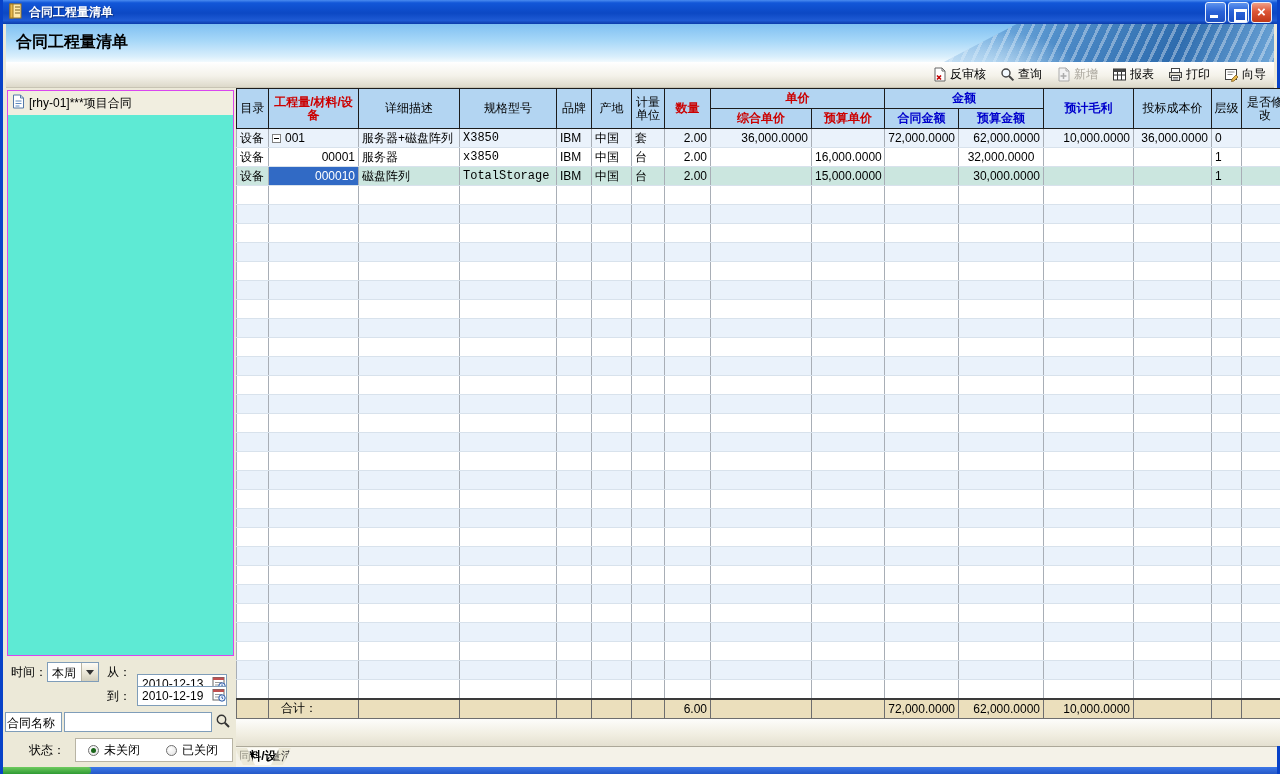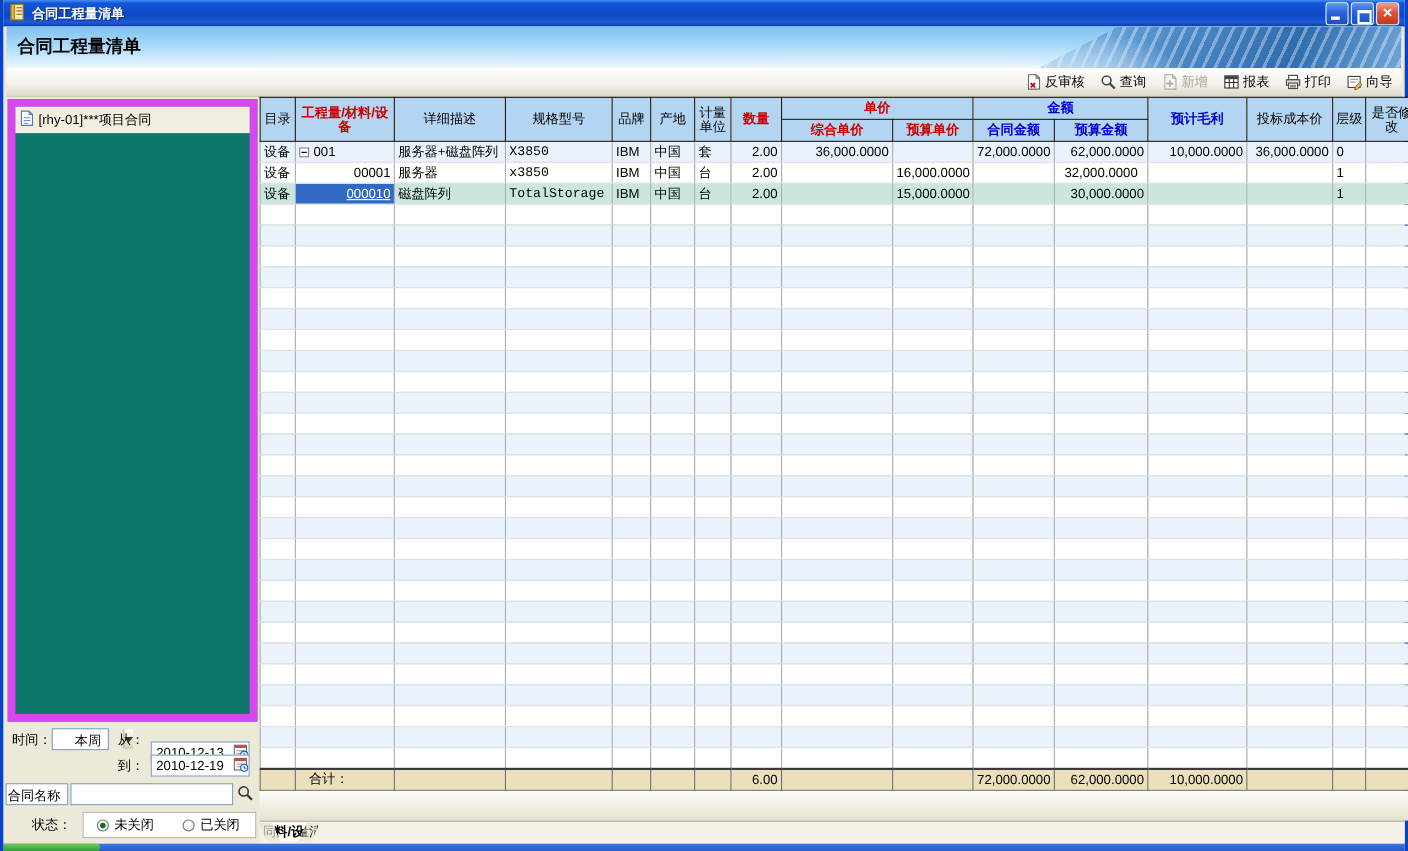--- a/index.html
+++ b/index.html
@@ -54,30 +54,30 @@
     border-bottom:1px solid #C8C4B4;
     display:flex; align-items:center; justify-content:flex-end; gap:14px; padding:0 8px;
   }
   .tbtn { display:flex; align-items:center; gap:3px; color:#000; cursor:default; }
   .tbtn.disabled { color:#A8A49A; }
   .tbtn svg { display:block; }
 
   
   .sidebar-list {
     position:absolute; left:4px; top:90px; width:227px; height:566px;
-    background:#0f766e; border:7px solid #d946ef;
+    background:#5eead4; border:1px solid #d946ef;
   }
   .tree-item { display:flex; align-items:center; gap:4px; padding:3px 4px; background:#F1EEE0; }
   .tree-item .lbl { white-space:nowrap; }
 
   .filters { position:absolute; left:0; top:658px; width:232px; height:110px; }
   .frow { position:absolute; display:flex; align-items:center; }
   .flabel { white-space:nowrap; }
   .combo { display:flex; border:1px solid #7F9DB9; background:#fff; height:20px; align-items:stretch; }
-  .combo .cval { padding:2px 20px; flex:1; white-space:nowrap; }
+  .combo .cval { padding:2px 4px; flex:1; white-space:nowrap; }
   .combo .cbtn {
     width:17px; background:linear-gradient(180deg,#FDFBF5,#E8E4D4 60%,#D2CEBC);
     border-left:1px solid #B8B4A4; display:flex; align-items:center; justify-content:center;
   }
   .arr-down { width:0; height:0; border-left:4px solid transparent; border-right:4px solid transparent; border-top:5px solid #333; }
   .datefield { display:flex; border:1px solid #7F9DB9; background:#fff; height:20px; align-items:center; }
   .datefield .dval { padding:0 4px; flex:1; }
   .txtinput { border:1px solid #7F9DB9; background:#fff; height:20px; padding:0 4px; }
   .statusbox { border:1px solid #B8B4A4; background:#fff; height:24px; display:flex; align-items:center; gap:26px; padding:0 12px; }
   .radio { display:flex; align-items:center; gap:5px; }
@@ -397,21 +397,21 @@
             <td style="text-align: right;">16,000.0000</td>
             <td style="text-align: right;"></td>
             <td style="text-align: center;">32,000.0000</td>
             <td style="text-align: right;"></td>
             <td style="text-align: right;"></td>
             <td style="text-align: left;">1</td>
             <td style="text-align: left;"></td>
           </tr>
           <tr class="selected">
             <td style="text-align: left;">设备</td>
-            <td class="sel-cell" style="text-align: right; text-decoration: underline;">000010</td>
+            <td class="sel-cell" style="text-align: right;">000010</td>
             <td style="text-align: left;">磁盘阵列</td>
             <td class="mono" style="text-align: left;">TotalStorage DS3</td>
             <td style="text-align: left;">IBM</td>
             <td style="text-align: left;">中国</td>
             <td style="text-align: left;">台</td>
             <td style="text-align: right;">2.00</td>
             <td style="text-align: right;"></td>
             <td style="text-align: right;">15,000.0000</td>
             <td style="text-align: right;"></td>
             <td style="text-align: right;">30,000.0000</td>

